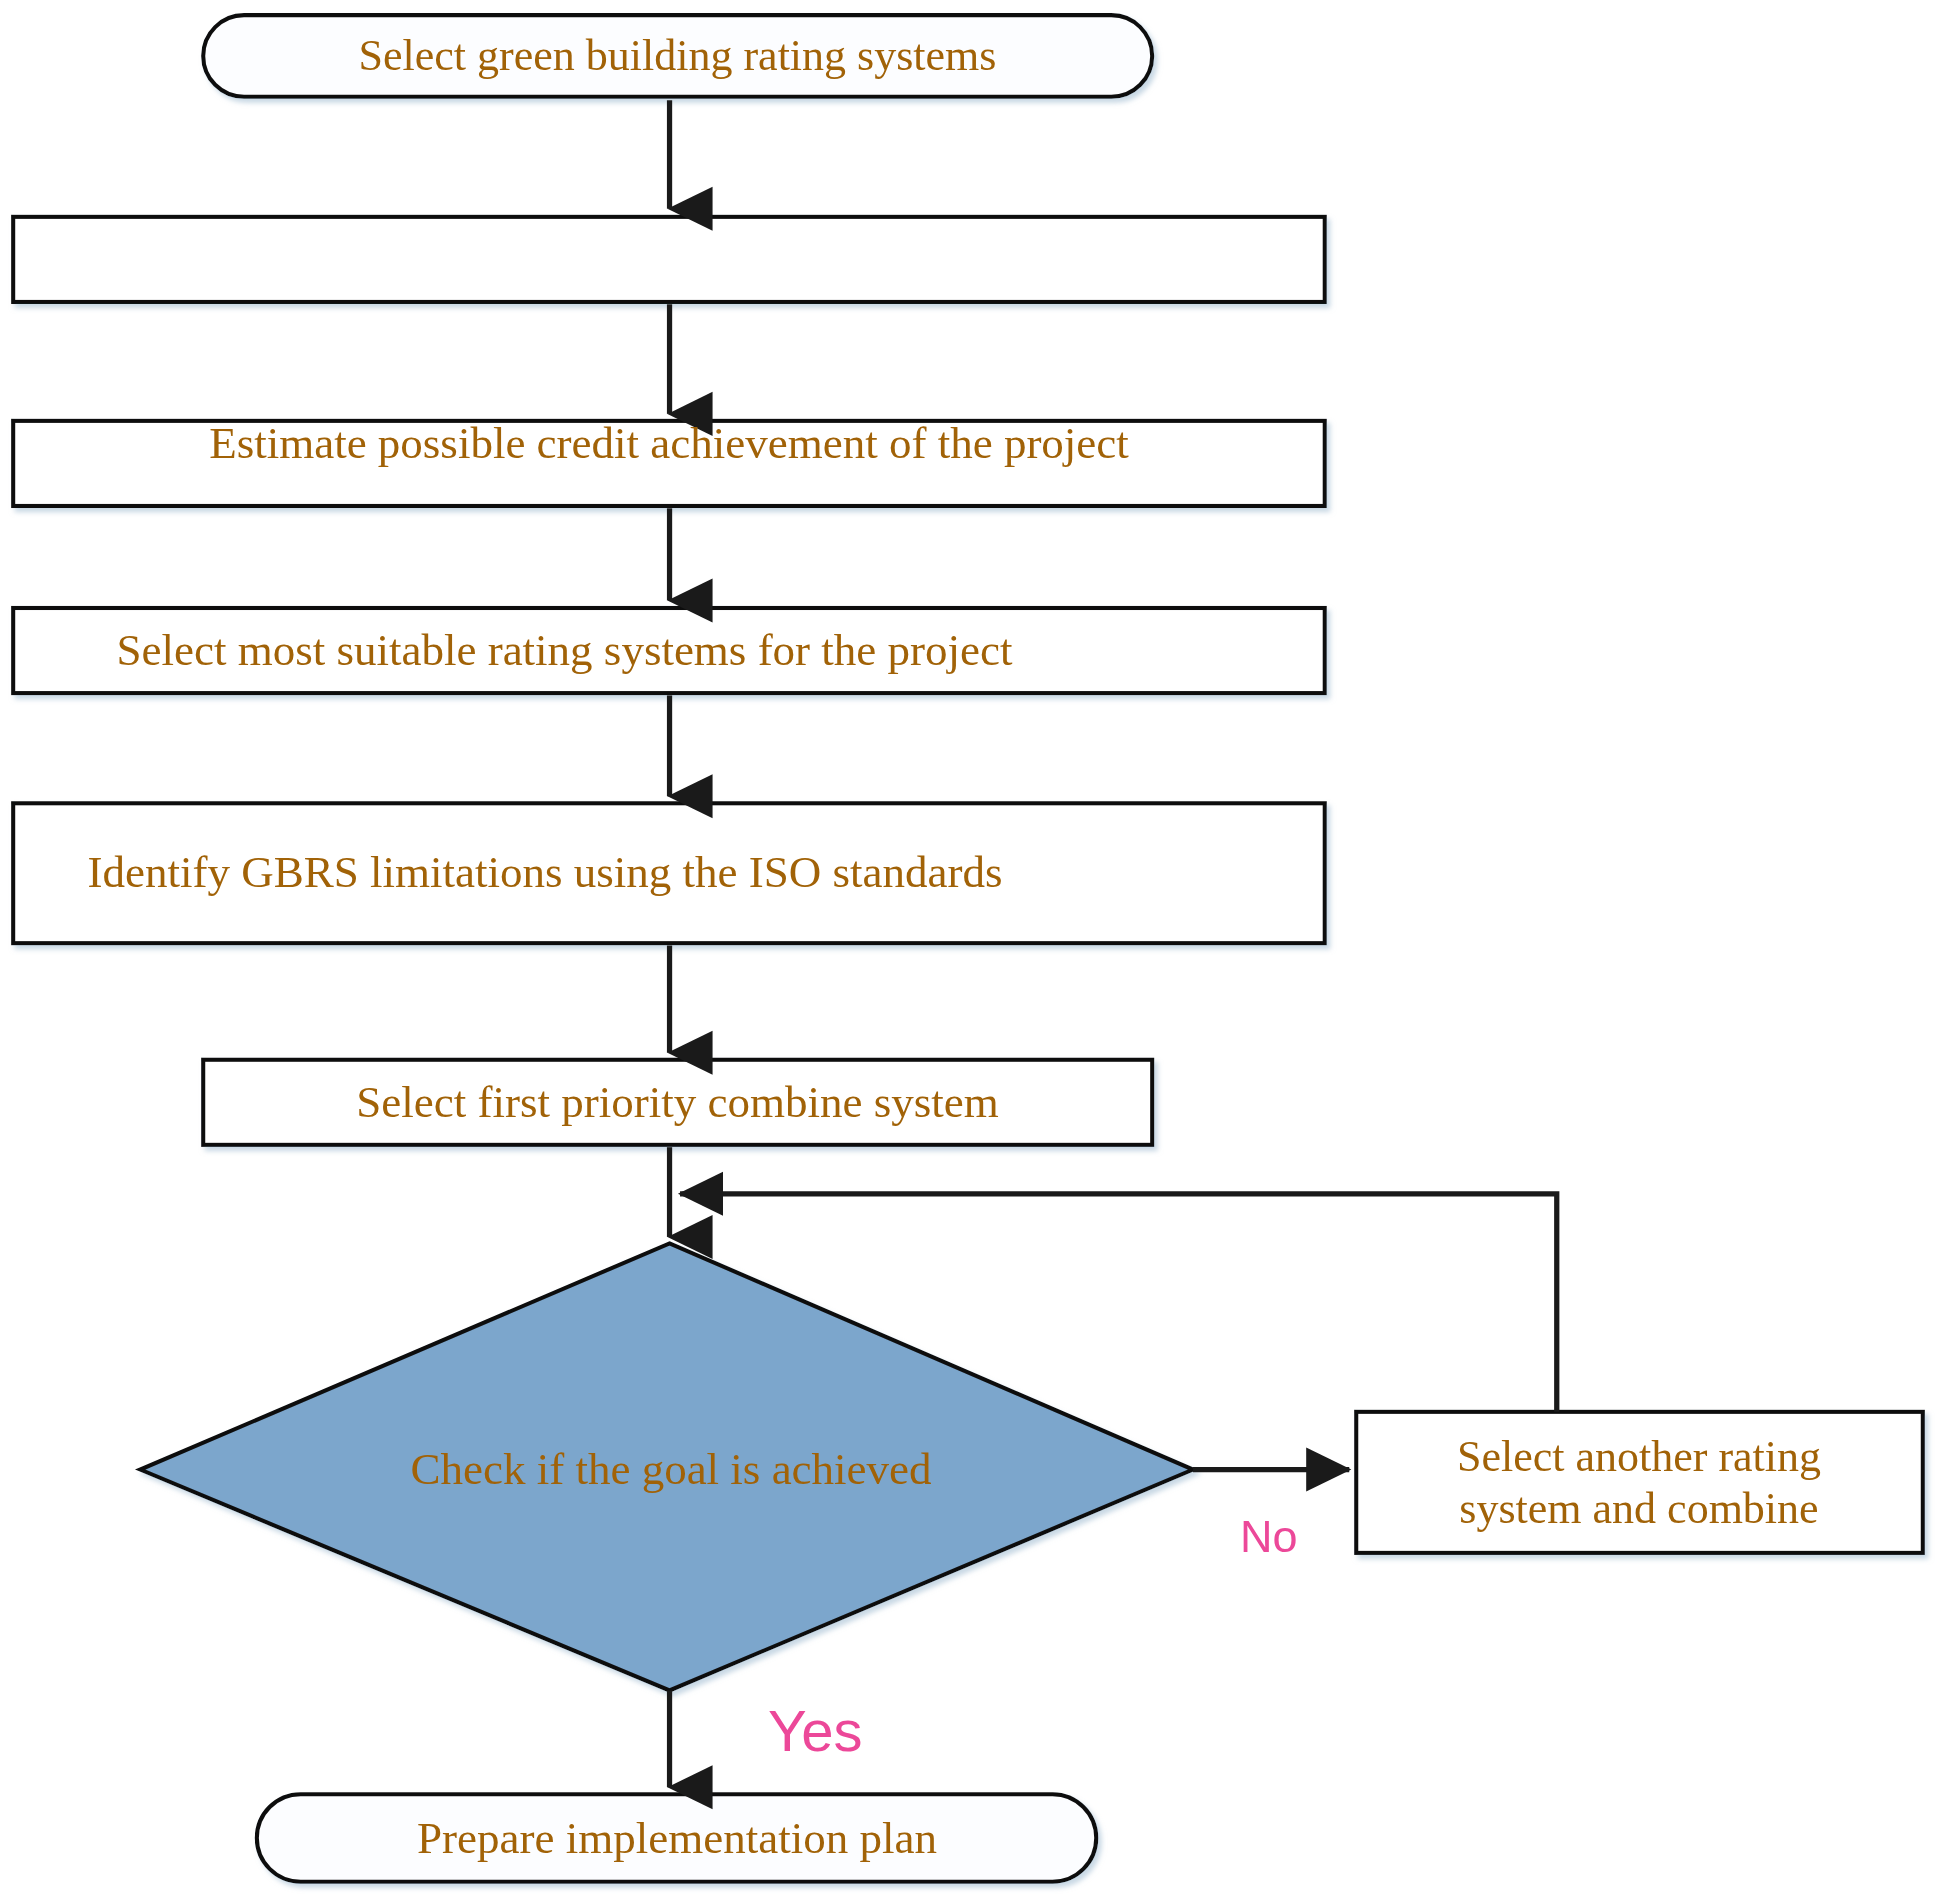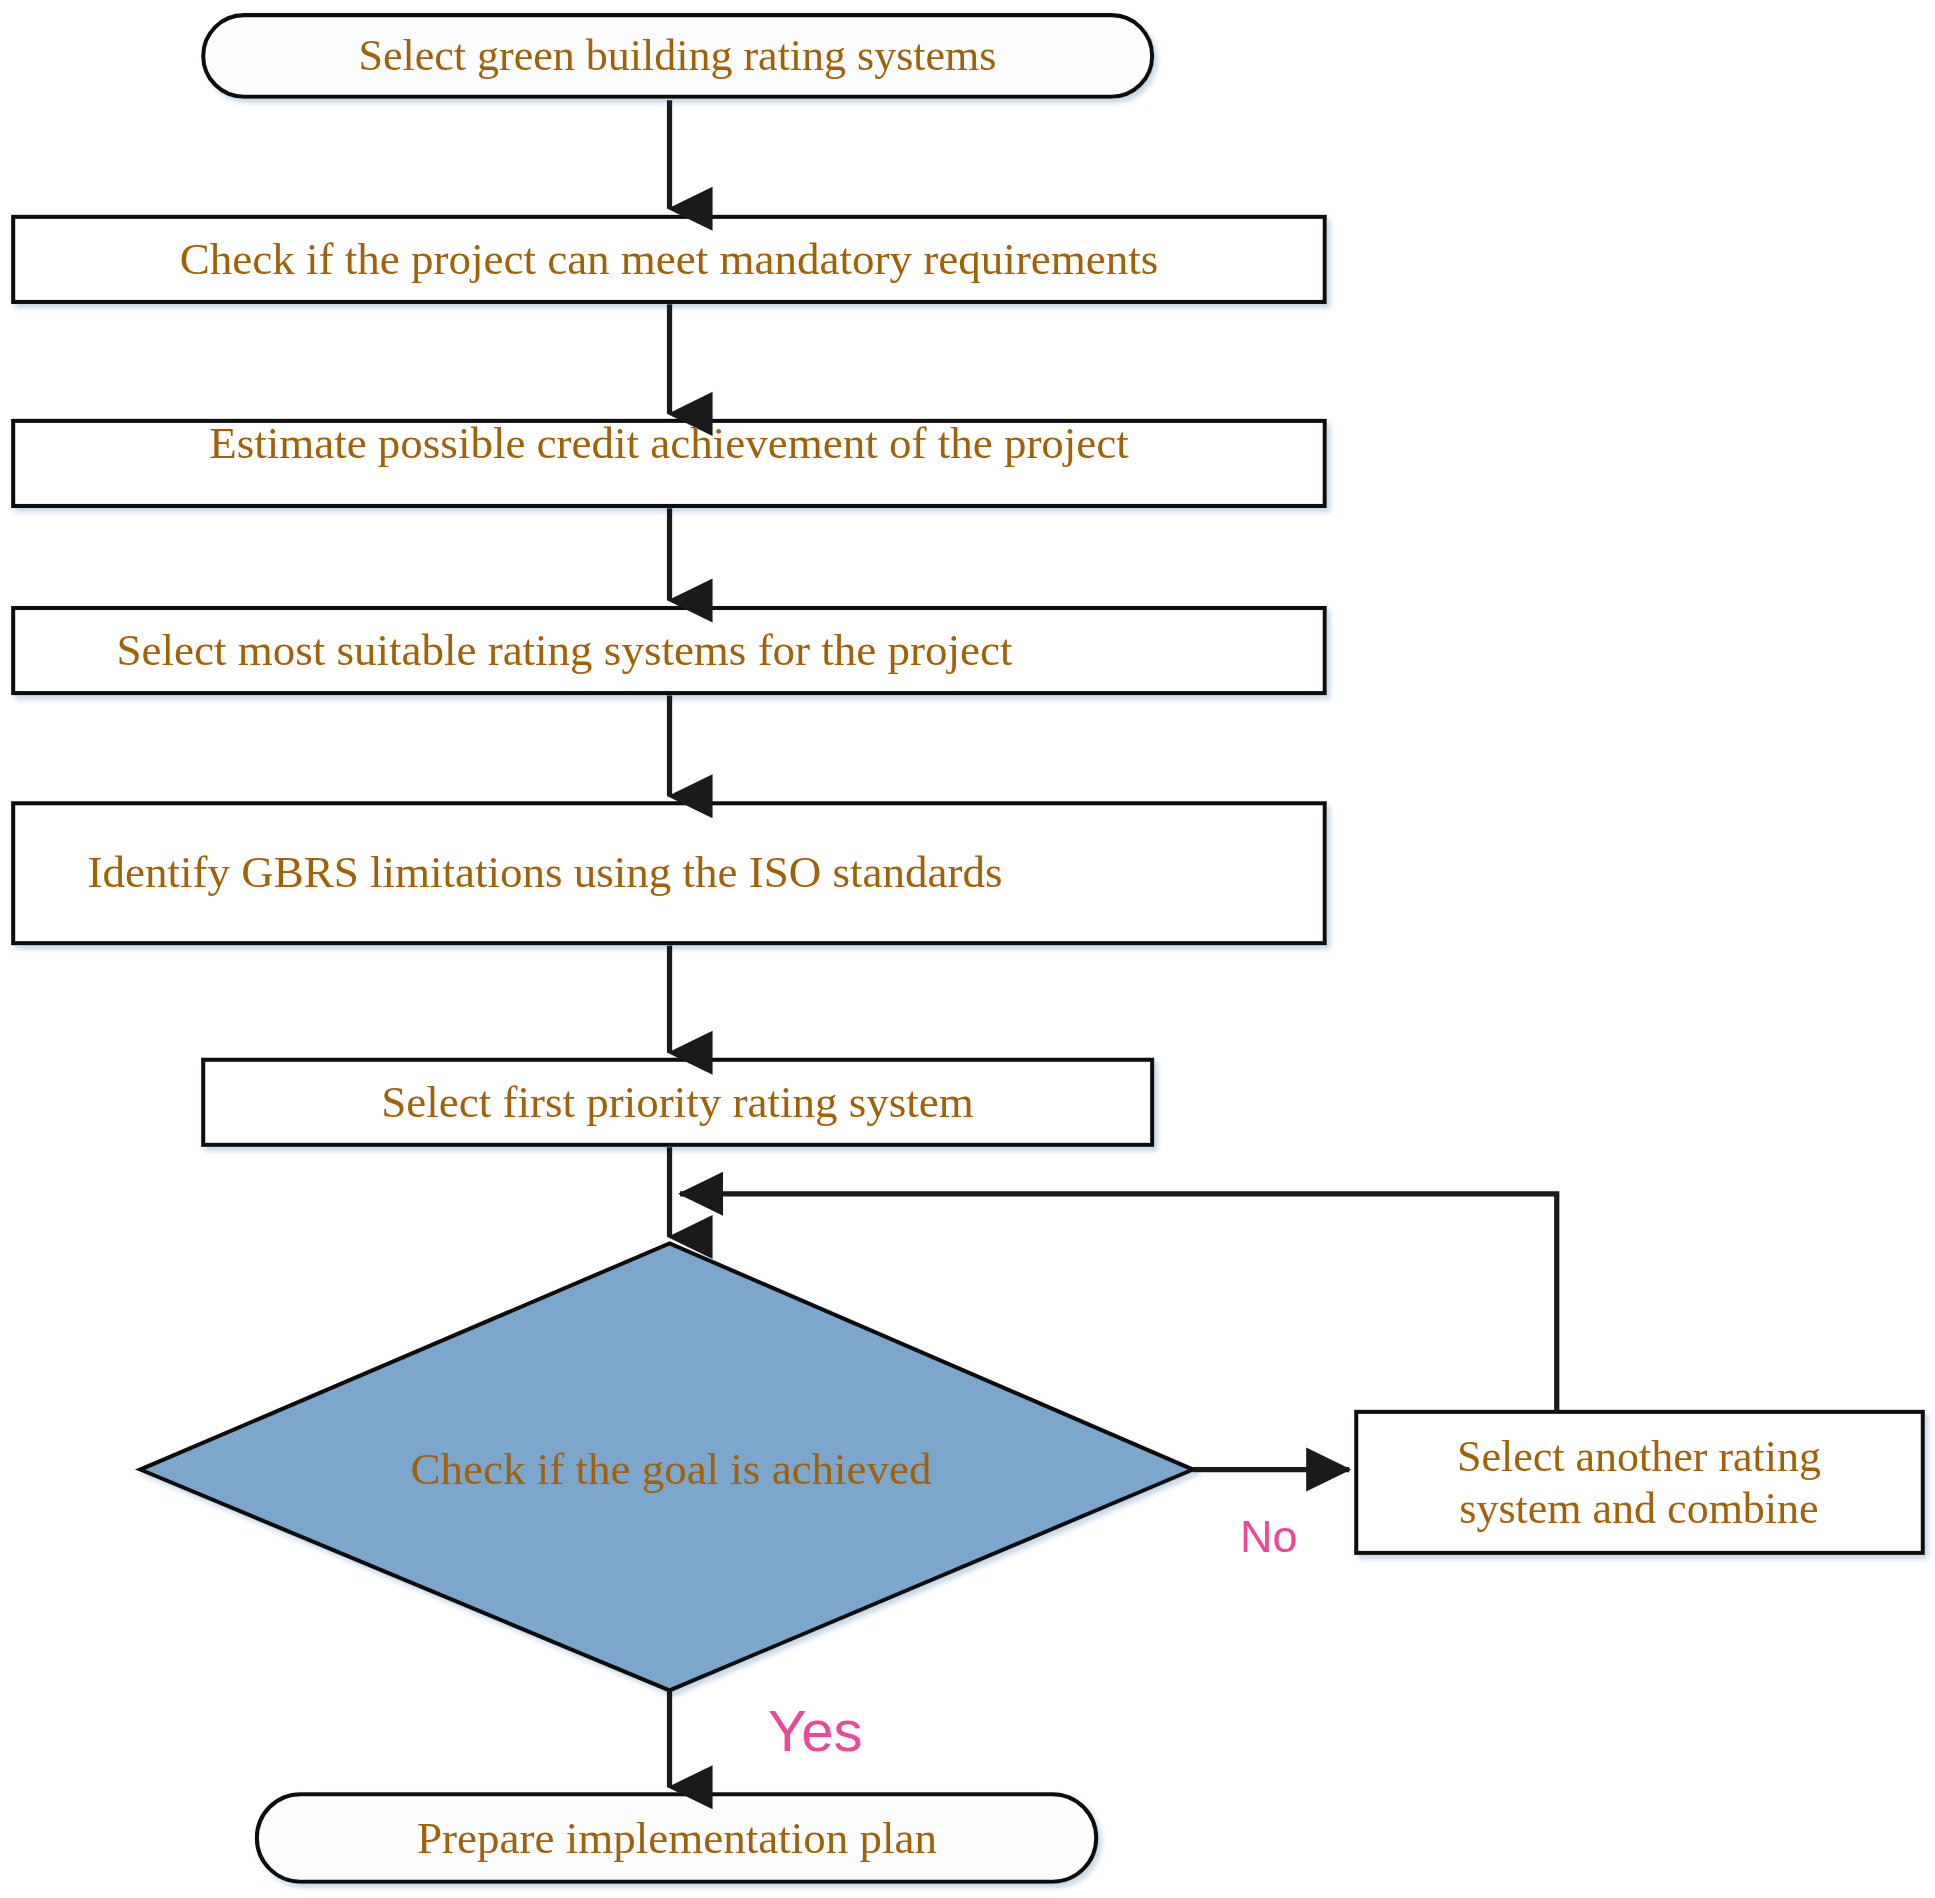--- a/index.html
+++ b/index.html
@@ -96,29 +96,28 @@
 
     <line x1="2046" y1="2521" x2="2314" y2="2521" stroke="#1a1a1a" stroke-width="9" marker-end="url(#arrowRight)"></line>
 
     <line x1="1148" y1="2900" x2="1148" y2="3066" stroke="#1a1a1a" stroke-width="9" marker-end="url(#arrowDown)"></line>
 
     <path d="M 2670 2422 L 2670 2048 L 1166 2048" fill="none" stroke="#1a1a1a" stroke-width="9" marker-end="url(#arrowLeft)"></path>
   </svg>
 
   <div class="node-label" style="left:203px; top:15px; width:949px; height:82px; font-size:44px;">Select green building rating systems</div>
 
-  <div class="node-label" style="left:13px; top:217px; width:1312px; height:85px; font-size:45px;">Check if the project can meet mandatory requirements</div>
 
   <div class="node-label" style="left:13px; top:401px; width:1312px; height:85px; font-size:45px;">Estimate possible credit achievement of the project</div>
 
   <div class="node-label" style="left:27px; top:608px; width:1075px; height:85px; font-size:45px;font-family:Liberation Serif, serif;">Select most suitable rating systems for the project</div>
 
   <div class="node-label" style="left:13px; top:803px; width:1064px; height:140px; font-size:45px;">Identify GBRS limitations using the ISO standards</div>
 
-  <div class="node-label" style="left:203px; top:1060px; width:949px; height:85px; font-size:45px;">Select first priority rating system</div>
+  <div class="node-label" style="left:203px; top:1060px; width:949px; height:85px; font-size:45px;">Select first priority combine system</div>
 
   <div class="node-label" style="left:1364px; top:1412px; width:550px; height:141px; font-size:44px;">Select another rating
 system and combine</div>
 
   <div class="node-label" style="left:257px; top:1429px; width:828px; height:82px; font-size:45px;">Check if the goal is achieved</div>
 
   <div class="node-label" style="left:257px; top:1795px; width:840px; height:87px; font-size:45px;">Prepare implementation plan</div>
 
   <div class="edge-label" style="left:1240px; top:1511px; font-size:45px;">No</div>
 

